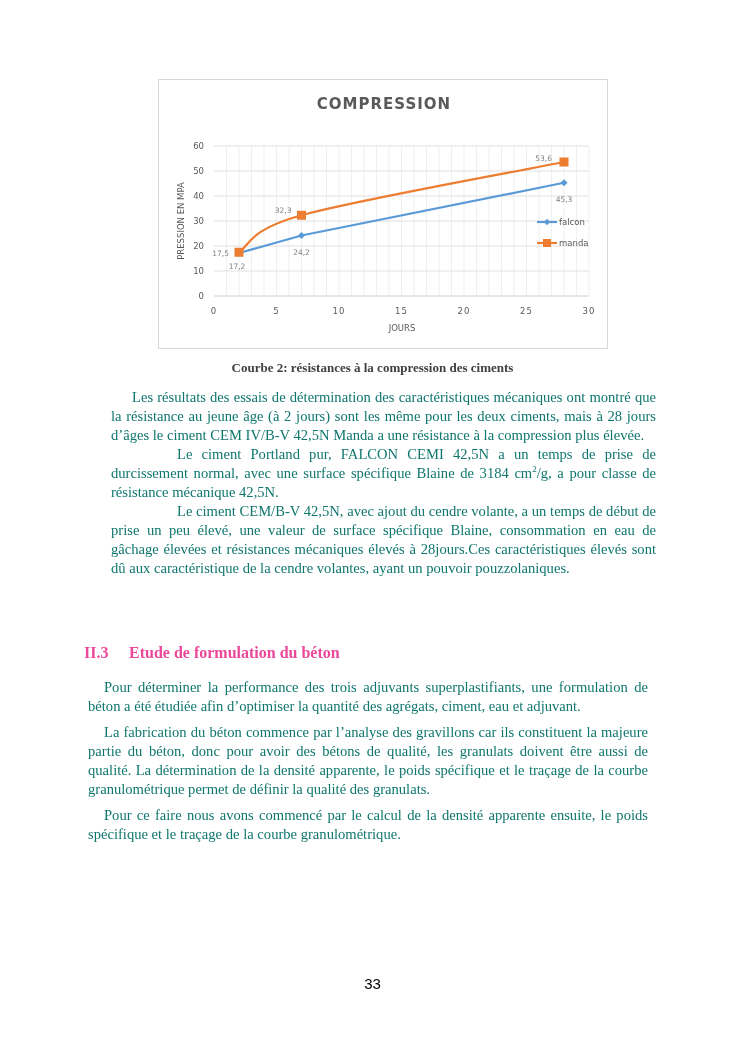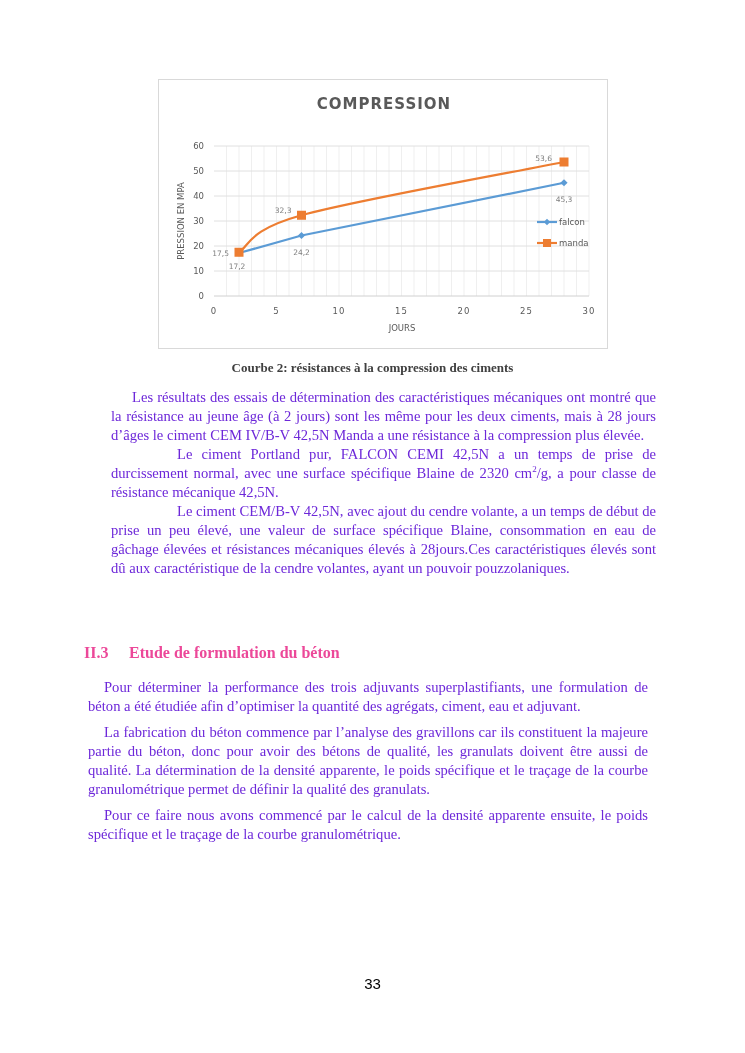--- a/index.html
+++ b/index.html
@@ -8,21 +8,21 @@
   .chart-frame {
     position: absolute; left: 158px; top: 79px; width: 450px; height: 270px;
     border: 1px solid #d9d9d9; box-sizing: border-box; background: #fff;
   }
   .chart-frame svg { position: absolute; left: 0; top: 0; }
   .caption {
     position: absolute; left: 0; width: 745px; top: 360px; text-align: center;
     font-family: "Liberation Serif", serif; font-weight: bold; font-size: 13px; color: #404040;
   }
   .body-text {
-    font-family: "Liberation Serif", serif; font-size: 14.6px; line-height: 19px; color: #6d28d9;
+    font-family: "Liberation Serif", serif; font-size: 14.6px; line-height: 19px; color: #0f766e;
     text-align: justify; margin: 0;
   }
   .block1 { position: absolute; left: 111px; width: 545px; top: 388px; }
   .block1 p { margin: 0; text-align: justify; }
   .indent1 { text-indent: 21px; }
   .indent2 { text-indent: 66px; }
   .section-head {
     position: absolute; left: 84px; top: 644px;
     font-family: "Liberation Serif", serif; font-weight: bold; font-size: 16px; color: #ec4899;
   }
@@ -126,21 +126,21 @@
           <rect x="384" y="159" width="8" height="8" fill="#ed7d31"></rect>
           <text x="400" y="166" font-family="DejaVu Sans, sans-serif" font-size="8.5" fill="#595959">manda</text>
         </g>
     </svg>
   </div>
 
   <div class="caption">Courbe 2: résistances à la compression des ciments</div>
 
   <div class="block1 body-text">
     <p class="indent1">Les résultats des essais de détermination des caractéristiques mécaniques ont montré que la résistance au jeune âge (à 2 jours) sont les même pour les deux ciments, mais à 28 jours d’âges le ciment CEM IV/B-V 42,5N Manda a une résistance à la compression plus élevée.</p>
-    <p class="indent2"><span>Le ciment Portland pur, FALCON CEMI 42,5N a un temps de prise de durcissement normal, avec une surface spécifique Blaine de 2320 cm</span><sup>2</sup><span>/g, a pour classe de résistance mécanique 42,5N.</span></p>
+    <p class="indent2"><span>Le ciment Portland pur, FALCON CEMI 42,5N a un temps de prise de durcissement normal, avec une surface spécifique Blaine de 3184 cm</span><sup>2</sup><span>/g, a pour classe de résistance mécanique 42,5N.</span></p>
     <p class="indent2">Le ciment CEM/B-V 42,5N, avec ajout du cendre volante, a un temps de début de prise un peu élevé, une valeur de surface spécifique Blaine, consommation en eau de gâchage élevées et résistances mécaniques élevés à 28jours.Ces caractéristiques élevés sont dû aux caractéristique de la cendre volantes, ayant un pouvoir pouzzolaniques.</p>
   </div>
 
   <div class="section-head">
     <span class="num">II.3</span><span>Etude de formulation du béton</span>
   </div>
 
   <div class="block2 body-text">
     <p>Pour déterminer la performance des trois adjuvants superplastifiants, une formulation de béton a été étudiée afin d’optimiser la quantité des agrégats, ciment, eau et adjuvant.</p>
     <p>La fabrication du béton commence par l’analyse des gravillons car ils constituent la majeure partie du béton, donc pour avoir des bétons de  qualité, les granulats doivent être aussi de qualité. La détermination de  la densité apparente, le poids spécifique et le traçage de la courbe granulométrique permet de définir la qualité des granulats.</p>

